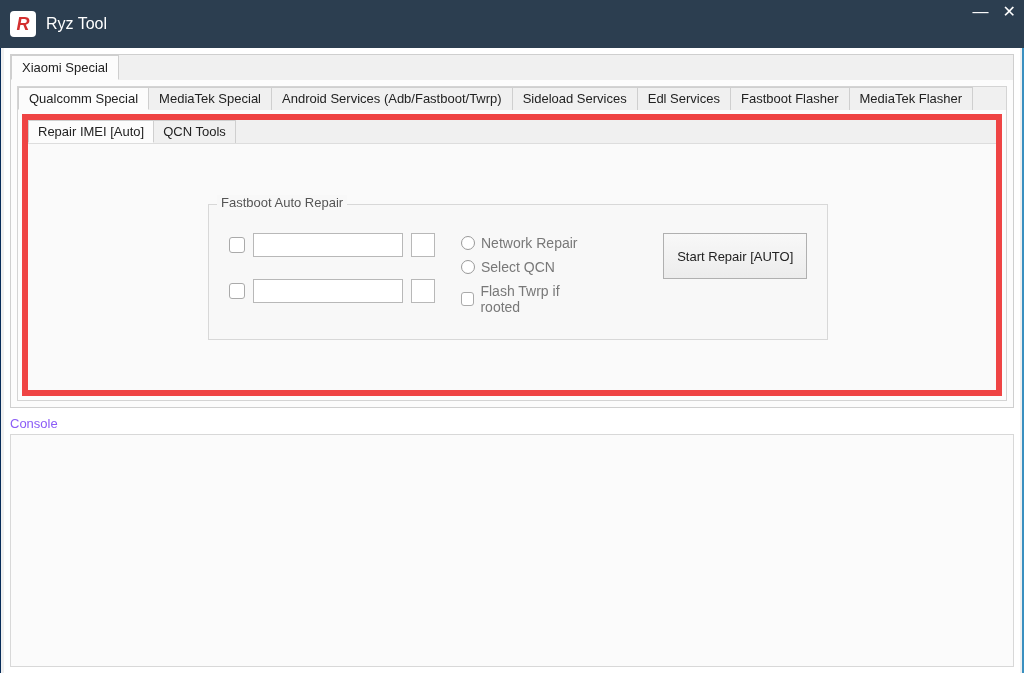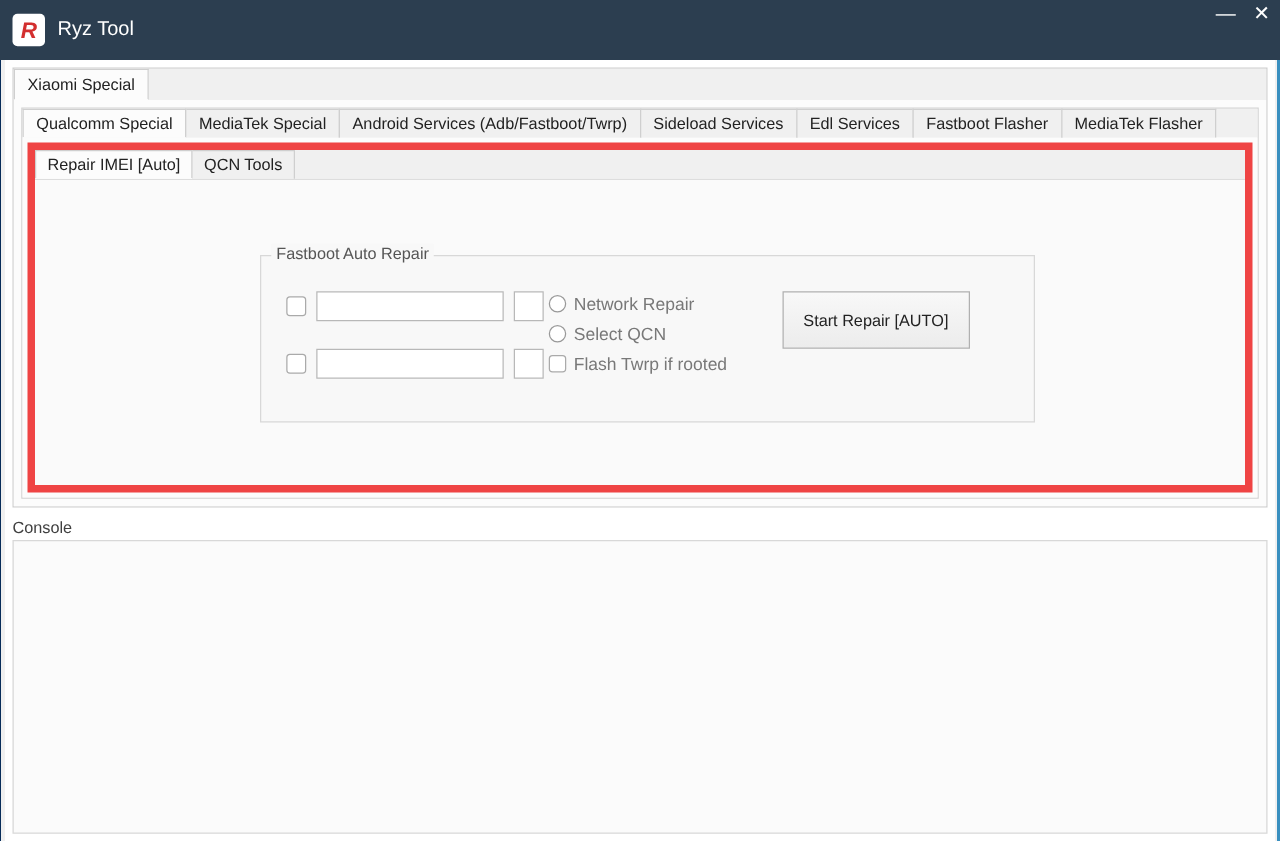--- a/index.html
+++ b/index.html
@@ -79,33 +79,33 @@
     background:#f8f8f8; padding:0 4px;
     font-size:13px; color:#555;
   }
   .row { display:flex; align-items:center; gap:8px; margin-bottom:10px; }
   .chk { width:16px; height:16px; border:1px solid #aaa; background:#fff; border-radius:3px; cursor:pointer;}
   .chk-lite { width:14px; height:14px; border:1px solid #aaa; background:#fff; border-radius:3px; cursor:pointer;}
   .txt { width:150px; height:24px; border:1px solid #b8b8b8; background:#fff; }
   .sq { width:24px; height:24px; border:1px solid #b8b8b8; background:#fff; }
   .radio { width:14px; height:14px; border:1px solid #999; border-radius:50%; background:#fff; cursor:pointer;}
   .opt-label { color:#787878; font-size:14px; }
-  .repair-grid { display:flex; gap:4px; align-items:flex-start;}
+  .repair-grid { display:flex; gap:26px; align-items:flex-start;}
   .left-col { display:flex; flex-direction:column; gap:12px;}
   .mid-col { display:flex; flex-direction:column; gap:8px; padding-top:2px;}
   .opt-row { display:flex; align-items:center; gap:6px;}
   .big-btn {
     width:150px; height:46px;
     border:1px solid #b0b0b0;
     background:linear-gradient(#f8f8f8,#ececec);
     display:flex; align-items:center; justify-content:center;
     font-size:13px; color:#222; cursor:pointer;
     margin-left:40px;
   }
-  .console-label { font-size:13px; color:#404040; margin-top:8px; margin-bottom:3px;}
+  .console-label { font-size:13px; color:#8b5cf6; margin-top:8px; margin-bottom:3px;}
   .console-box {
     flex:1;
     min-height:208px;
     border:1px solid #d8d8d8;
     background:#fbfbfb;
   }
   .bottom-bar {
     display:flex; align-items:center; gap:8px; padding:6px 0 2px 6px;
     font-size:13px; color:#333;
   }

